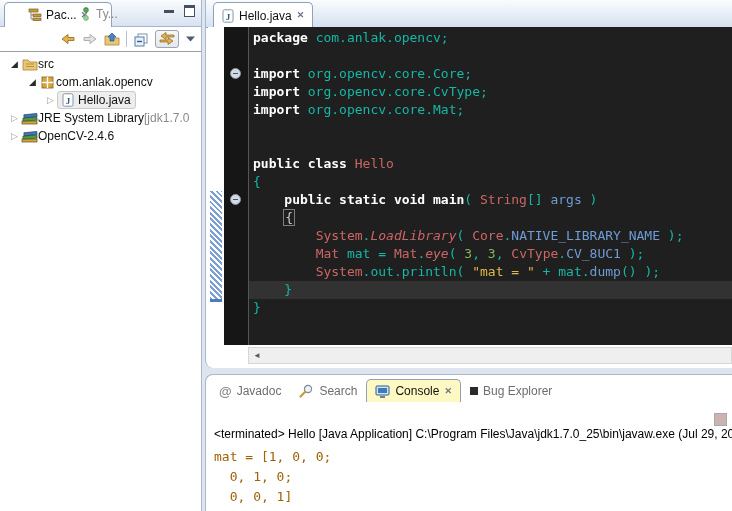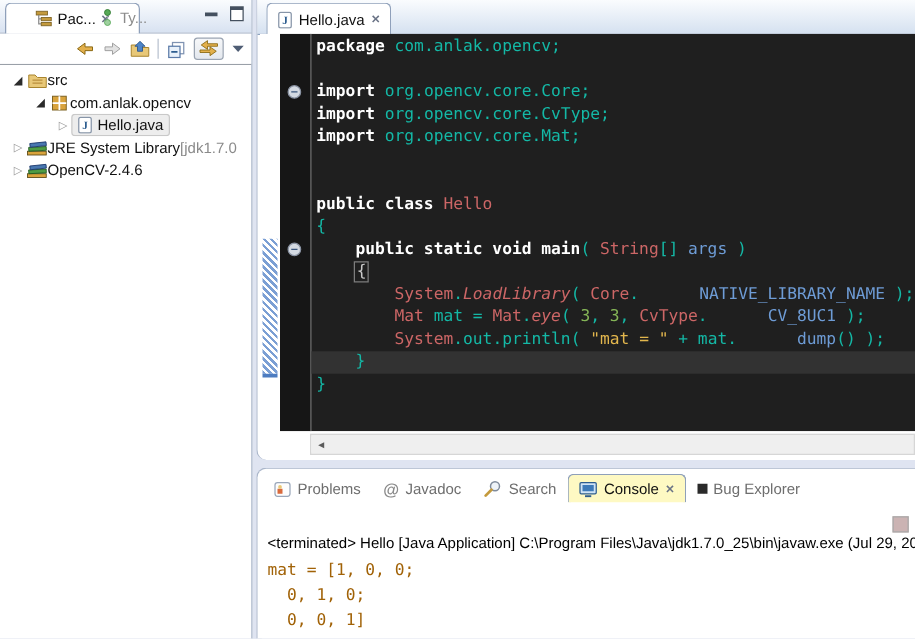--- a/index.html
+++ b/index.html
@@ -45,21 +45,21 @@
   .fold{position:absolute;left:6px;width:11px;height:11px;border-radius:50%;background:#d4dae2;border:1px solid #8a93a3;box-sizing:border-box;}
   .fold::after{content:"";position:absolute;left:2px;right:2px;top:4px;height:1px;background:#39557c;}
   .code{flex:1;background:#1f1f1f;font-family:"DejaVu Sans Mono","Liberation Mono",monospace;font-size:13px;line-height:18px;
         color:#c9c9c9;padding:2px 0 0 4px;white-space:pre;overflow:hidden;}
   .cl{height:18px;}
   .cl.cur{background:#323232;margin-left:-4px;padding-left:4px;}
   .tk-kw{color:#ffffff;font-weight:bold;}
   .tk-plain{color:#14b8a6;}
   .tk-type{color:#cc6666;}
   .tk-itype{color:#cc6666;font-style:italic;}
-  .tk-field{color:#6e9cd6;margin-left:48px;}
+  .tk-field{color:#6e9cd6;}
   .tk-param{color:#6e9cd6;}
   .tk-num{color:#84b457;}
   .tk-str{color:#e2b64d;}
   .tk-brace{color:#c9c9c9;border:1px solid #7d7d7d;padding:0 1px;margin-left:-1px;}
   .hscroll{position:absolute;left:42px;right:0;top:347px;height:15px;background:#efefef;border:1px solid #d6d6d6;display:flex;align-items:center;}
   .hs-btn{width:16px;height:13px;display:flex;align-items:center;justify-content:center;color:#5a5a5a;font-size:8px;background:#efefef;}
 
   
   .bottom-panel{position:absolute;left:205px;top:374px;width:527px;height:137px;background:#fff;border:1px solid #aab6ca;
                 border-right:none;border-bottom:none;border-radius:8px 0 0 0;box-sizing:border-box;overflow:hidden;}
@@ -216,28 +216,20 @@
       <div class="code"><div class="cl"><span class="tk-kw">package </span><span class="tk-plain">com.anlak.opencv;</span></div><div class="cl"></div><div class="cl"><span class="tk-kw">import </span><span class="tk-plain">org.opencv.core.Core;</span></div><div class="cl"><span class="tk-kw">import </span><span class="tk-plain">org.opencv.core.CvType;</span></div><div class="cl"><span class="tk-kw">import </span><span class="tk-plain">org.opencv.core.Mat;</span></div><div class="cl"></div><div class="cl"></div><div class="cl"><span class="tk-kw">public class </span><span class="tk-type">Hello</span></div><div class="cl"><span class="tk-plain">{</span></div><div class="cl"><span class="tk-plain">    </span><span class="tk-kw">public static void main</span><span class="tk-plain">( </span><span class="tk-type">String</span><span class="tk-plain">[] </span><span class="tk-param">args</span><span class="tk-plain"> )</span></div><div class="cl"><span class="tk-plain">    </span><span class="tk-brace">{</span></div><div class="cl"><span class="tk-plain">        </span><span class="tk-type">System</span><span class="tk-plain">.</span><span class="tk-itype">LoadLibrary</span><span class="tk-plain">( </span><span class="tk-type">Core</span><span class="tk-plain">.</span><span class="tk-field">NATIVE_LIBRARY_NAME</span><span class="tk-plain"> );</span></div><div class="cl"><span class="tk-plain">        </span><span class="tk-type">Mat</span><span class="tk-plain"> mat = </span><span class="tk-type">Mat</span><span class="tk-plain">.</span><span class="tk-itype">eye</span><span class="tk-plain">( </span><span class="tk-num">3</span><span class="tk-plain">, </span><span class="tk-num">3</span><span class="tk-plain">, </span><span class="tk-type">CvType</span><span class="tk-plain">.</span><span class="tk-field">CV_8UC1</span><span class="tk-plain"> );</span></div><div class="cl"><span class="tk-plain">        </span><span class="tk-type">System</span><span class="tk-plain">.out.println( </span><span class="tk-str">"mat = "</span><span class="tk-plain"> + mat.</span><span class="tk-field">dump</span><span class="tk-plain">() );</span></div><div class="cl cur"><span class="tk-plain">    }</span></div><div class="cl"><span class="tk-plain">}</span></div></div>
     </div>
     <div class="hscroll">
       <span class="hs-btn">◄</span>
     </div>
   </div>
 
   <div class="bottom-panel">
     <div class="bt-tabbar">
         <div class="btab">
-          <svg width="14" height="13" viewBox="0 0 14 13">
-            <rect x="1" y="1" width="12" height="11" rx="2" fill="#fdfdfd" stroke="#9aa7ba"></rect>
-            <rect x="3" y="6" width="4" height="4" fill="#d96a3c"></rect>
-            <rect x="3.5" y="3" width="3" height="3" rx="1.5" fill="#e8c878"></rect>
-          </svg>
-          <span>Problems</span>
-        </div>
-        <div class="btab">
           <span class="at-gray">@</span>
           <span>Javadoc</span>
         </div>
         <div class="btab">
           <svg width="15" height="14" viewBox="0 0 15 14">
             <circle cx="9" cy="5" r="3.6" fill="#eef3f8" stroke="#7f8b9b" stroke-width="1.2"></circle>
             <path d="M6.2 7.8 L1.5 12.5" stroke="#c49a3c" stroke-width="2.2" stroke-linecap="round"></path>
           </svg>
           <span>Search</span>
         </div>

